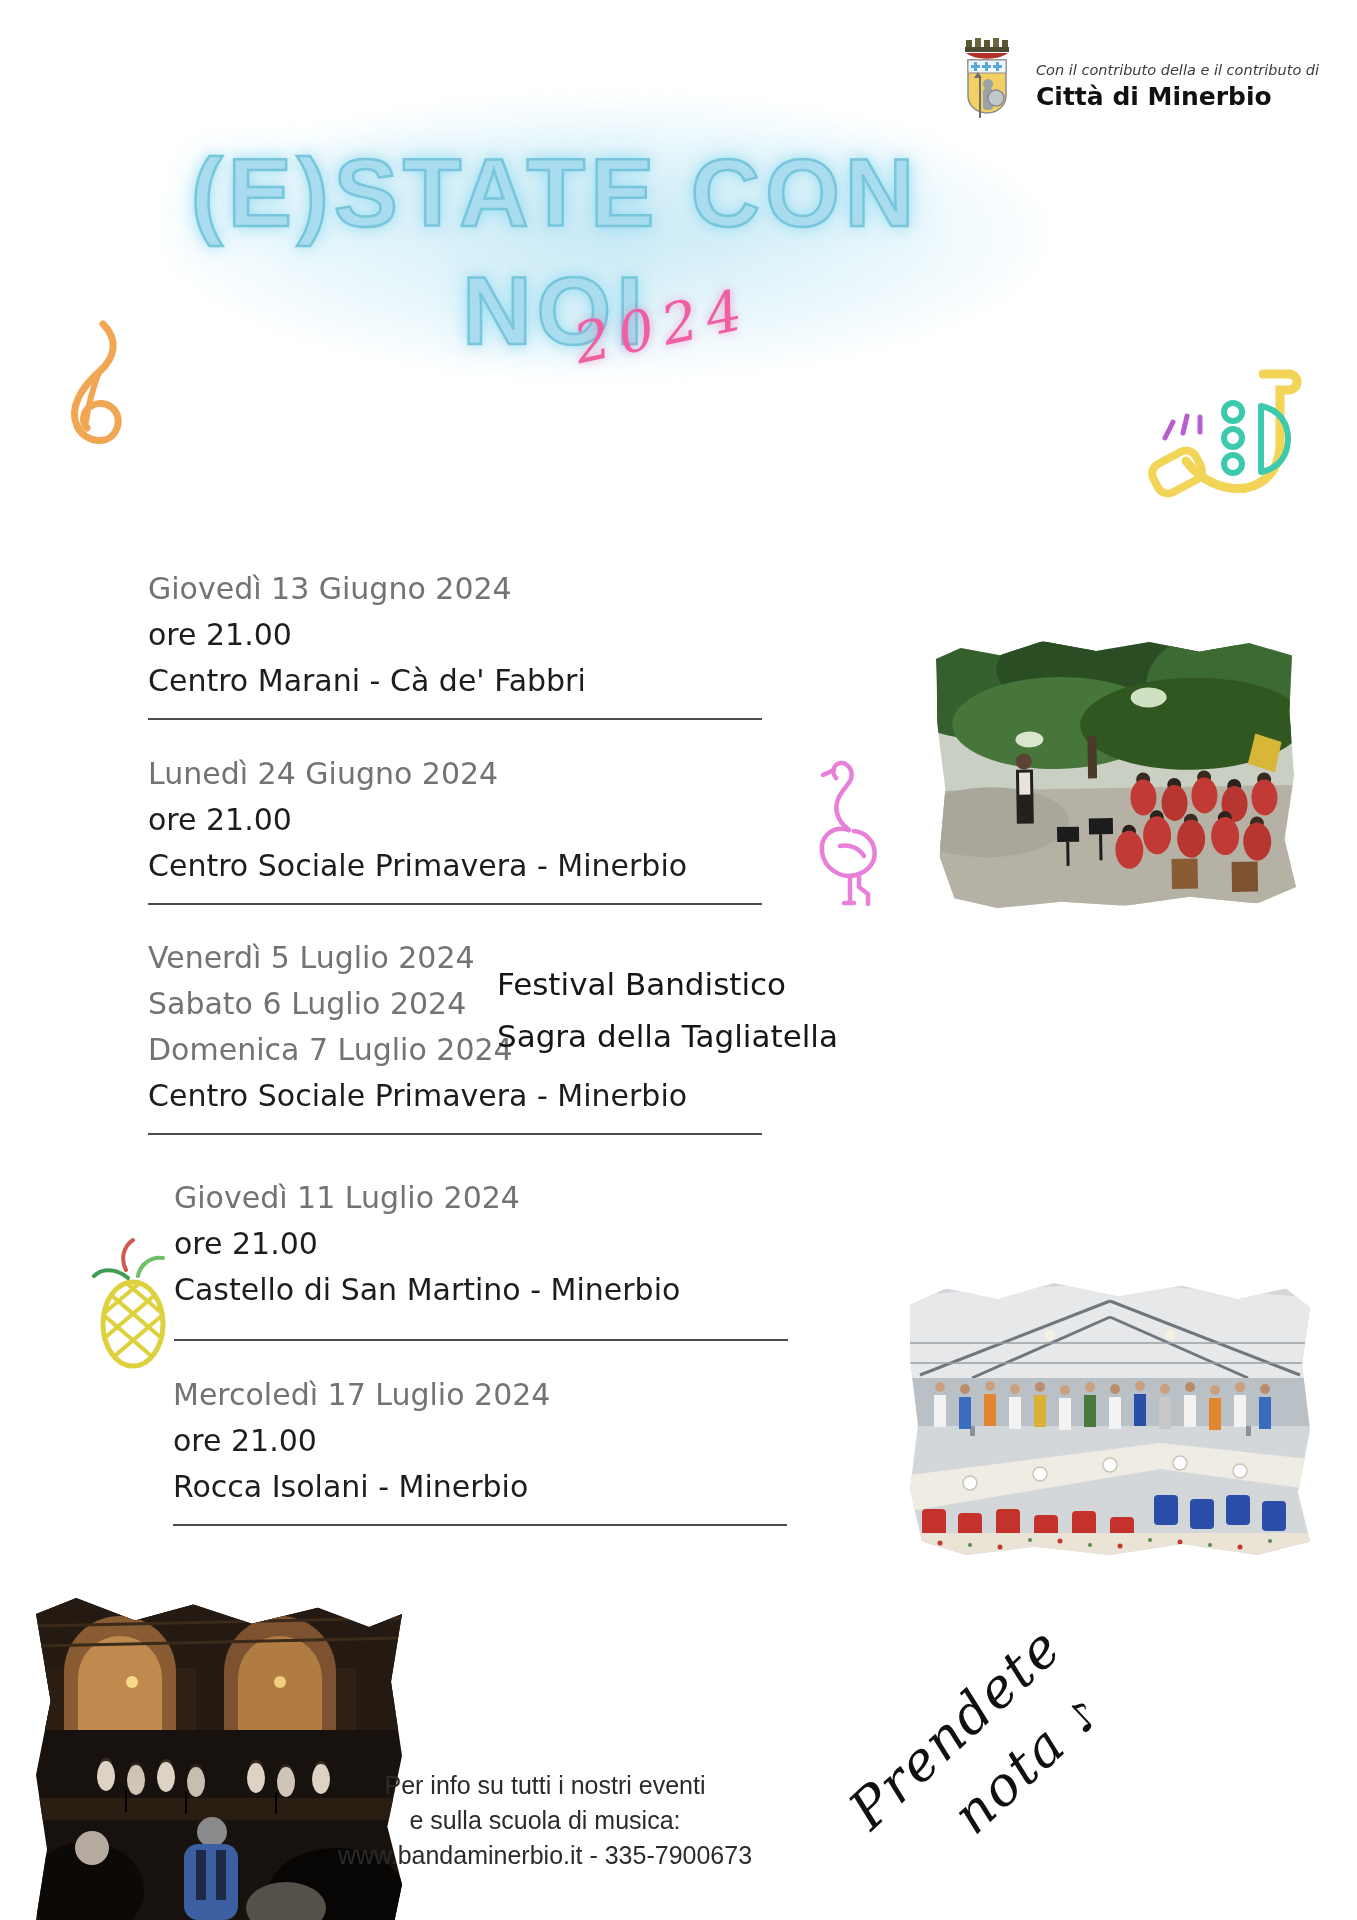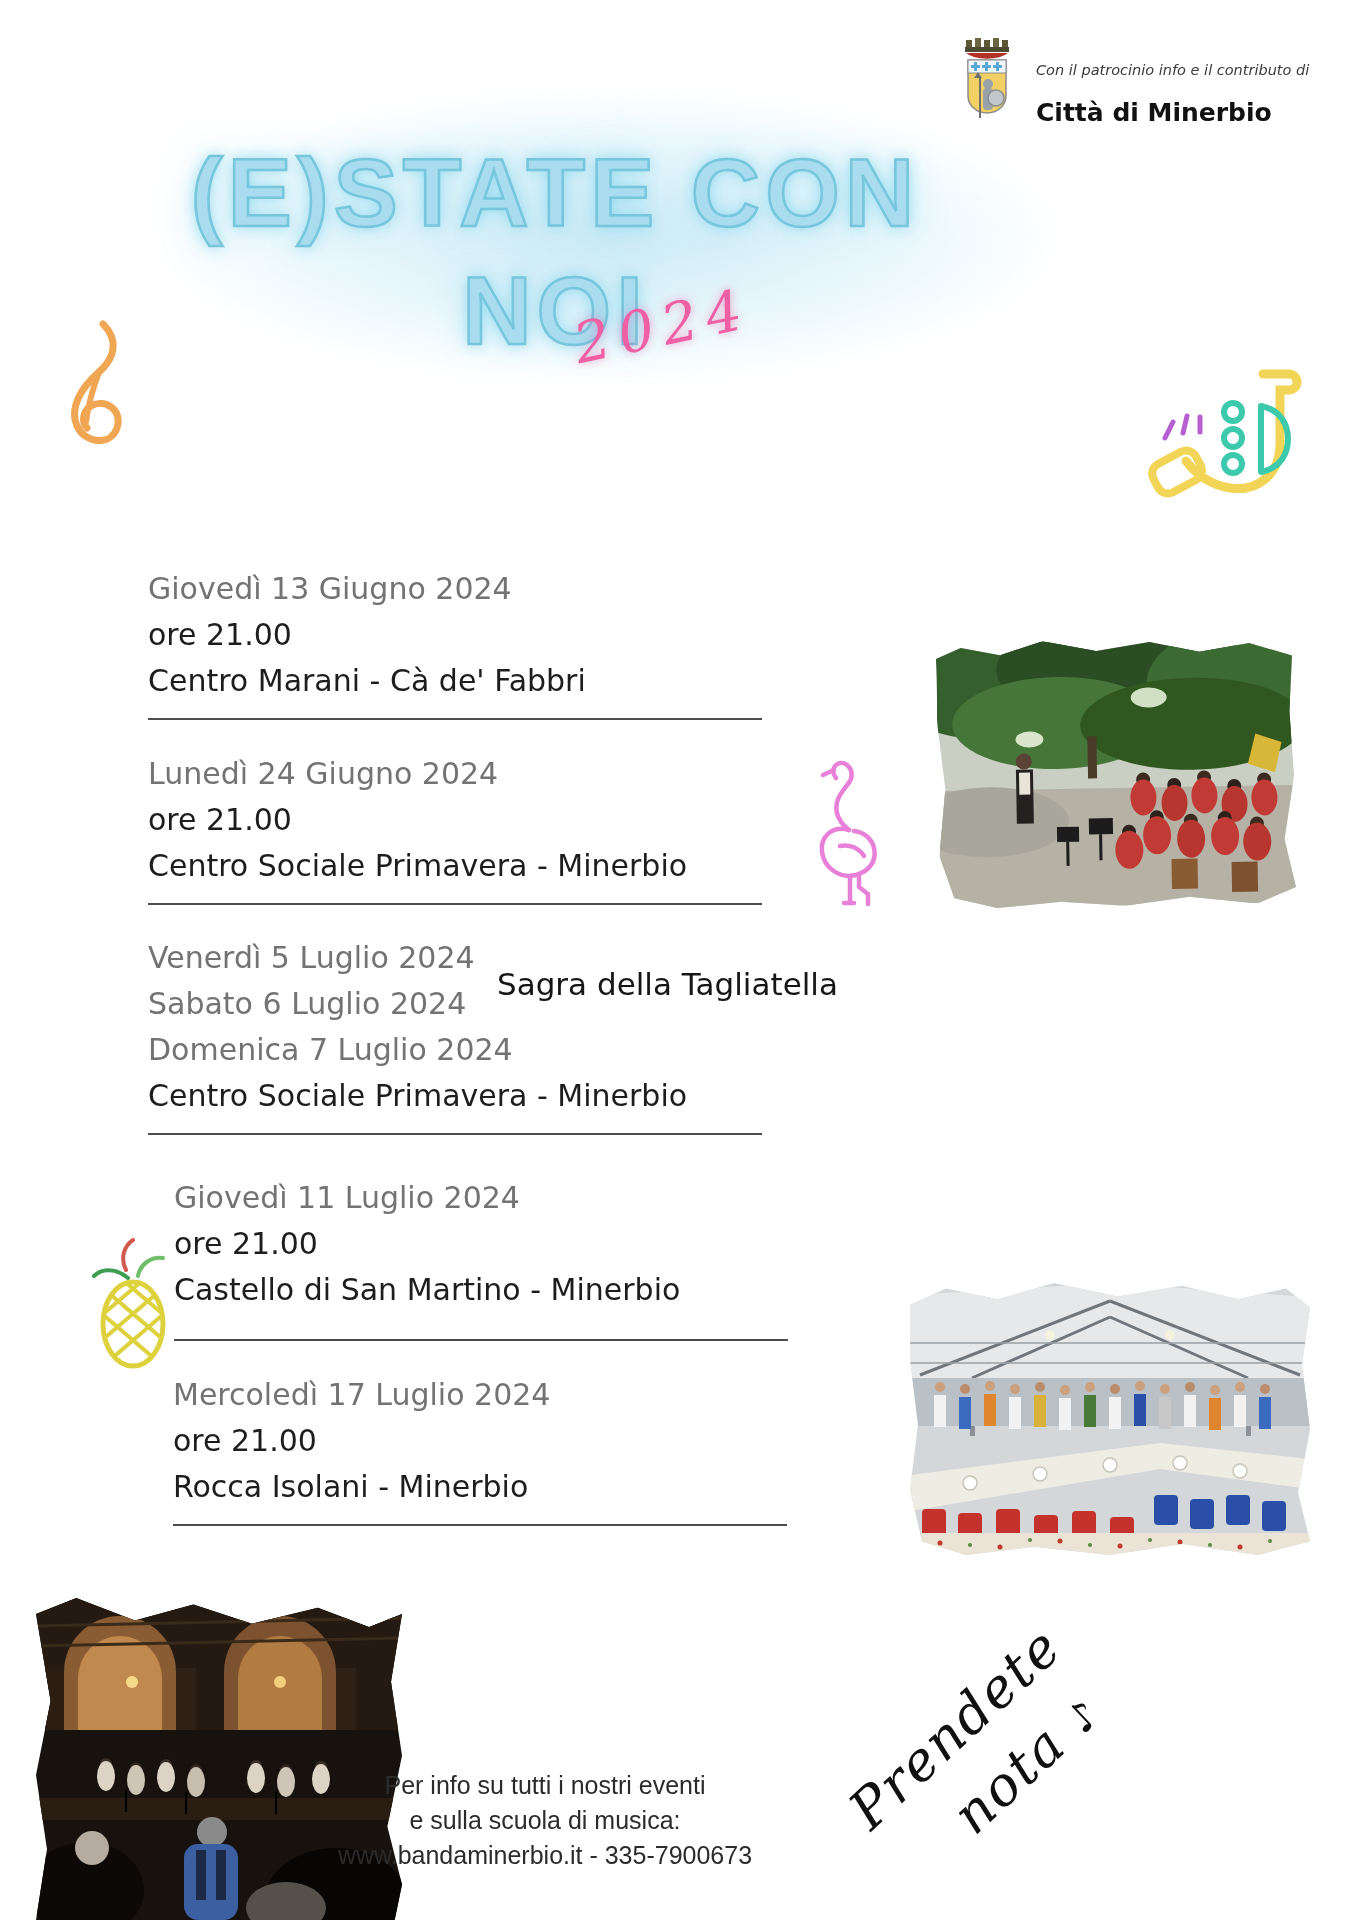--- a/index.html
+++ b/index.html
@@ -14,21 +14,21 @@
     background:radial-gradient(ellipse 52% 52% at 48% 46%,
       rgba(168,221,240,.60), rgba(200,236,248,.32) 55%, rgba(255,255,255,0) 78%);
     filter:blur(8px);
   }
 
   
   .patronage { position:absolute; left:952px; top:36px; display:flex; align-items:flex-start; }
   .crest { width:70px; height:96px; }
   .pat-text { margin-left:14px; margin-top:26px; color:#222; }
   .pat-line { font-style:italic; font-size:14.5px; color:#3a3a3a; white-space:nowrap; }
-  .pat-city { font-weight:bold; font-size:25px; color:#111; margin-top:20px; white-space:nowrap; }
+  .pat-city { font-weight:bold; font-size:25px; color:#111; margin-top:4px; white-space:nowrap; }
 
   
   .title {
     position:absolute; left:55px; top:134px; width:1000px; text-align:center;
     font-family:"Liberation Sans",sans-serif; font-weight:bold;
     font-size:96px; line-height:118px; letter-spacing:5px;
     color:#a9dcee; -webkit-text-stroke:2.5px #77c6dc;
     text-shadow:0 0 14px rgba(140,215,238,.95), 0 0 34px rgba(160,225,245,.65);
   }
   .year {
@@ -115,21 +115,21 @@
         <path d="M33 26 h3 v3 h3 v3 h-3 v3 h-3 v-3 h-3 v-3 h3 z"></path>
         <path d="M44 26 h3 v3 h3 v3 h-3 v3 h-3 v-3 h-3 v-3 h3 z"></path>
       </g>
       <line x1="28" y1="40" x2="28" y2="82" stroke="#6f6f6f" stroke-width="2"></line>
       <path d="M26 36 l4 6 h-8 z" fill="#6f6f6f"></path>
       <circle cx="36" cy="48" r="5" fill="#9aa3a8"></circle>
       <rect x="31" y="52" width="10" height="22" rx="4" fill="#98a2a8"></rect>
       <circle cx="44" cy="62" r="8" fill="#c2c7cb" stroke="#868c90" stroke-width="1.5"></circle>
     </svg>
     <div class="pat-text">
-      <div class="pat-line">Con il patrocinio info e il contributo di</div>
+      <div class="pat-line">Con il contributo della e il contributo di</div>
       <div class="pat-city">Città di Minerbio</div>
     </div>
   </div>
 
   <div class="title">
     <div>(E)STATE CON</div>
     <div>NOI</div>
   </div>
   <div class="year">2024</div>
 
@@ -199,20 +199,21 @@
   </div>
 
   <div class="event e3">
     <div class="date">Venerdì 5 Luglio 2024</div>
     <div class="date">Sabato 6 Luglio 2024</div>
     <div class="date">Domenica 7 Luglio 2024</div>
     <div class="venue">Centro Sociale Primavera - Minerbio</div>
     <hr class="sep">
   </div>
   <div class="festival-note">
+    <div>Festival Bandistico</div>
     <div>Sagra della Tagliatella</div>
   </div>
 
   <div class="event e4">
     <div class="date">Giovedì 11 Luglio 2024</div>
     <div class="time">ore 21.00</div>
     <div class="venue">Castello di San Martino - Minerbio</div>
     <hr class="sep">
   </div>
 

